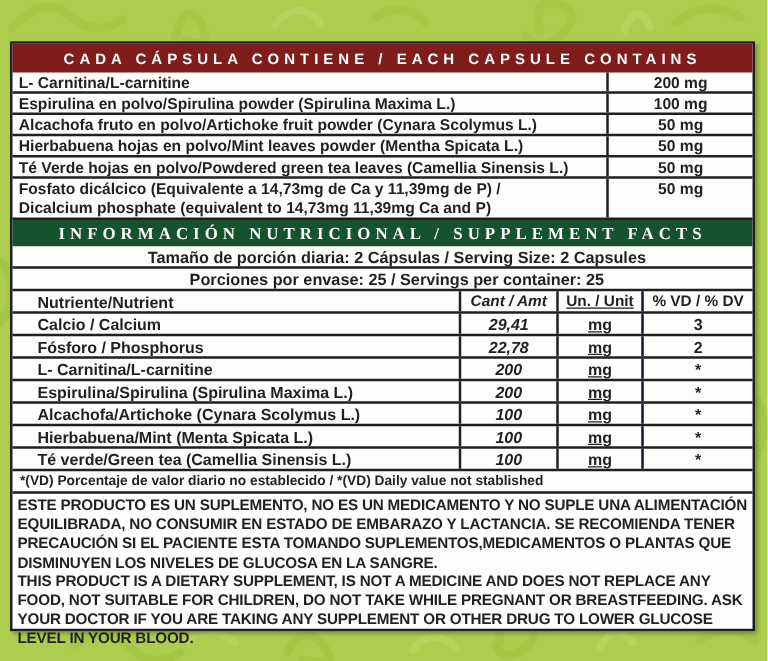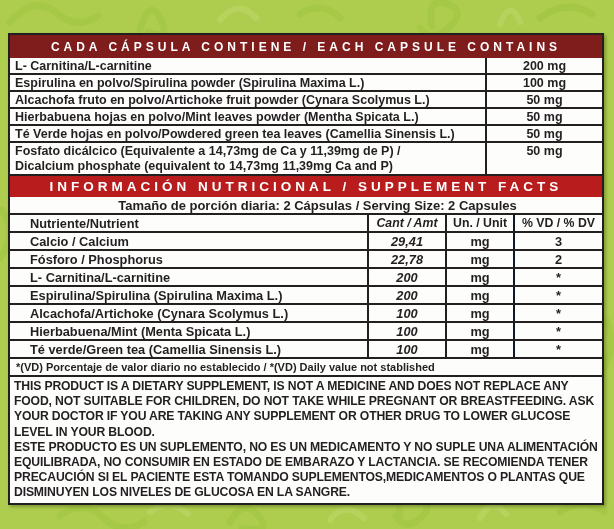--- a/index.html
+++ b/index.html
@@ -22,24 +22,24 @@
     box-shadow:2px 2px 3px rgba(70,90,15,0.45);
     display:flex; flex-direction:column;
   }
   .banner {
     background:#7f1d1d; color:#ffffff;
     height:23px; flex:0 0 23px;
     display:flex; align-items:center; justify-content:center;
     font-size:12px; letter-spacing:4px; white-space:nowrap;
   }
   .banner2 {
-    background:#b91c1c; color:#ffffff;
+    background:#14532d; color:#ffffff;
     height:21px; flex:0 0 21px;
     display:flex; align-items:center; justify-content:center;
-    font-size:13.5px; letter-spacing:4px; white-space:nowrap;
+    font-size:13.5px; letter-spacing:4px; white-space:nowrap;font-family:Liberation Serif, serif;
   }
   .cap-row {
     display:flex; height:17px; flex:0 0 17px;
     border-bottom:2px solid #231f20;
     font-size:12.5px;
   }
   .cap-row.tall { height:33px; flex:0 0 33px; }
   .cap-name {
     flex:1; padding-left:5px;
     display:flex; align-items:center;
@@ -62,21 +62,21 @@
     display:flex; align-items:center; justify-content:center;
     font-size:13px; white-space:nowrap;padding-left:23px;
   }
   .facts-row {
     display:flex; height:18px; flex:0 0 18px;
     border-bottom:2px solid #231f20;
     font-size:12.8px;
   }
   .col-nutrient { flex:1; padding-left:20px; display:flex; align-items:center; white-space:nowrap; overflow:hidden; }
   .col-amt  { width:78px; flex:0 0 78px; border-left:2px solid #231f20; display:flex; align-items:center; justify-content:center;font-style:italic; }
-  .col-unit { width:68px; flex:0 0 68px; border-left:2px solid #231f20; display:flex; align-items:center; justify-content:center; }
+  .col-unit { width:68px; flex:0 0 68px; border-left:2px solid #231f20; display:flex; align-items:center; justify-content:center;text-decoration:underline; }
   .col-dv   { width:89px; flex:0 0 89px; border-left:2px solid #0f172a; display:flex; align-items:center; justify-content:center; }
   .facts-header .col-amt, .facts-header .col-unit, .facts-header .col-dv { font-size:12.3px; white-space:nowrap; }
   .footnote {
     height:18px; flex:0 0 18px;
     border-bottom:2px solid #231f20;
     display:flex; align-items:center; padding-left:6px;
     font-size:11px; white-space:nowrap; overflow:hidden;
   }
   .warning {
     flex:1; padding:2px 4px 1px 4px;
@@ -137,20 +137,21 @@
     <div class="cap-name-lines">
       <span>Fosfato dicálcico (Equivalente a 14,73mg de Ca y 11,39mg de P) /</span>
       <span>Dicalcium phosphate (equivalent to 14,73mg 11,39mg Ca and P)</span>
     </div>
     <div class="cap-amt">50 mg</div>
   </div>
 
   <div class="banner2">INFORMACIÓN NUTRICIONAL / SUPPLEMENT FACTS</div>
 
   <div class="serving-row">Tamaño de porción diaria: 2 Cápsulas / Serving  Size: 2 Capsules</div>
+  <div class="serving-row">Porciones por envase: 25 / Servings per container: 25</div>
 
   <div class="facts-row facts-header">
     <div class="col-nutrient">Nutriente/Nutrient</div>
     <div class="col-amt">Cant / Amt</div>
     <div class="col-unit">Un. / Unit</div>
     <div class="col-dv">% VD / % DV</div>
   </div>
 
   <div class="facts-row">
     <div class="col-nutrient">Calcio / Calcium</div>
@@ -191,17 +192,17 @@
   <div class="facts-row">
     <div class="col-nutrient">Té verde/Green tea (Camellia Sinensis L.)</div>
     <div class="col-amt">100</div>
     <div class="col-unit">mg</div>
     <div class="col-dv">*</div>
   </div>
 
   <div class="footnote">*(VD) Porcentaje de valor diario no establecido / *(VD) Daily value not stablished</div>
 
   <div class="warning">
+    <div>ESTE PRODUCTO ES UN SUPLEMENTO, NO ES UN MEDICAMENTO Y NO SUPLE UNA ALIMENTACIÓN EQUILIBRADA, NO CONSUMIR EN ESTADO DE EMBARAZO Y LACTANCIA. SE RECOMIENDA TENER PRECAUCIÓN SI EL PACIENTE ESTA TOMANDO SUPLEMENTOS,MEDICAMENTOS O PLANTAS QUE DISMINUYEN LOS NIVELES DE GLUCOSA EN LA SANGRE.</div>
     <div>THIS PRODUCT IS A DIETARY SUPPLEMENT, IS NOT A MEDICINE AND DOES NOT REPLACE ANY FOOD, NOT SUITABLE FOR CHILDREN, DO NOT TAKE WHILE PREGNANT OR BREASTFEEDING. ASK YOUR DOCTOR IF YOU ARE TAKING ANY SUPPLEMENT OR OTHER DRUG TO LOWER GLUCOSE LEVEL IN YOUR BLOOD.</div>
-    <div>ESTE PRODUCTO ES UN SUPLEMENTO, NO ES UN MEDICAMENTO Y NO SUPLE UNA ALIMENTACIÓN EQUILIBRADA, NO CONSUMIR EN ESTADO DE EMBARAZO Y LACTANCIA. SE RECOMIENDA TENER PRECAUCIÓN SI EL PACIENTE ESTA TOMANDO SUPLEMENTOS,MEDICAMENTOS O PLANTAS QUE DISMINUYEN LOS NIVELES DE GLUCOSA EN LA SANGRE.</div>
   </div>
 
 </div>
 
 </body></html>

